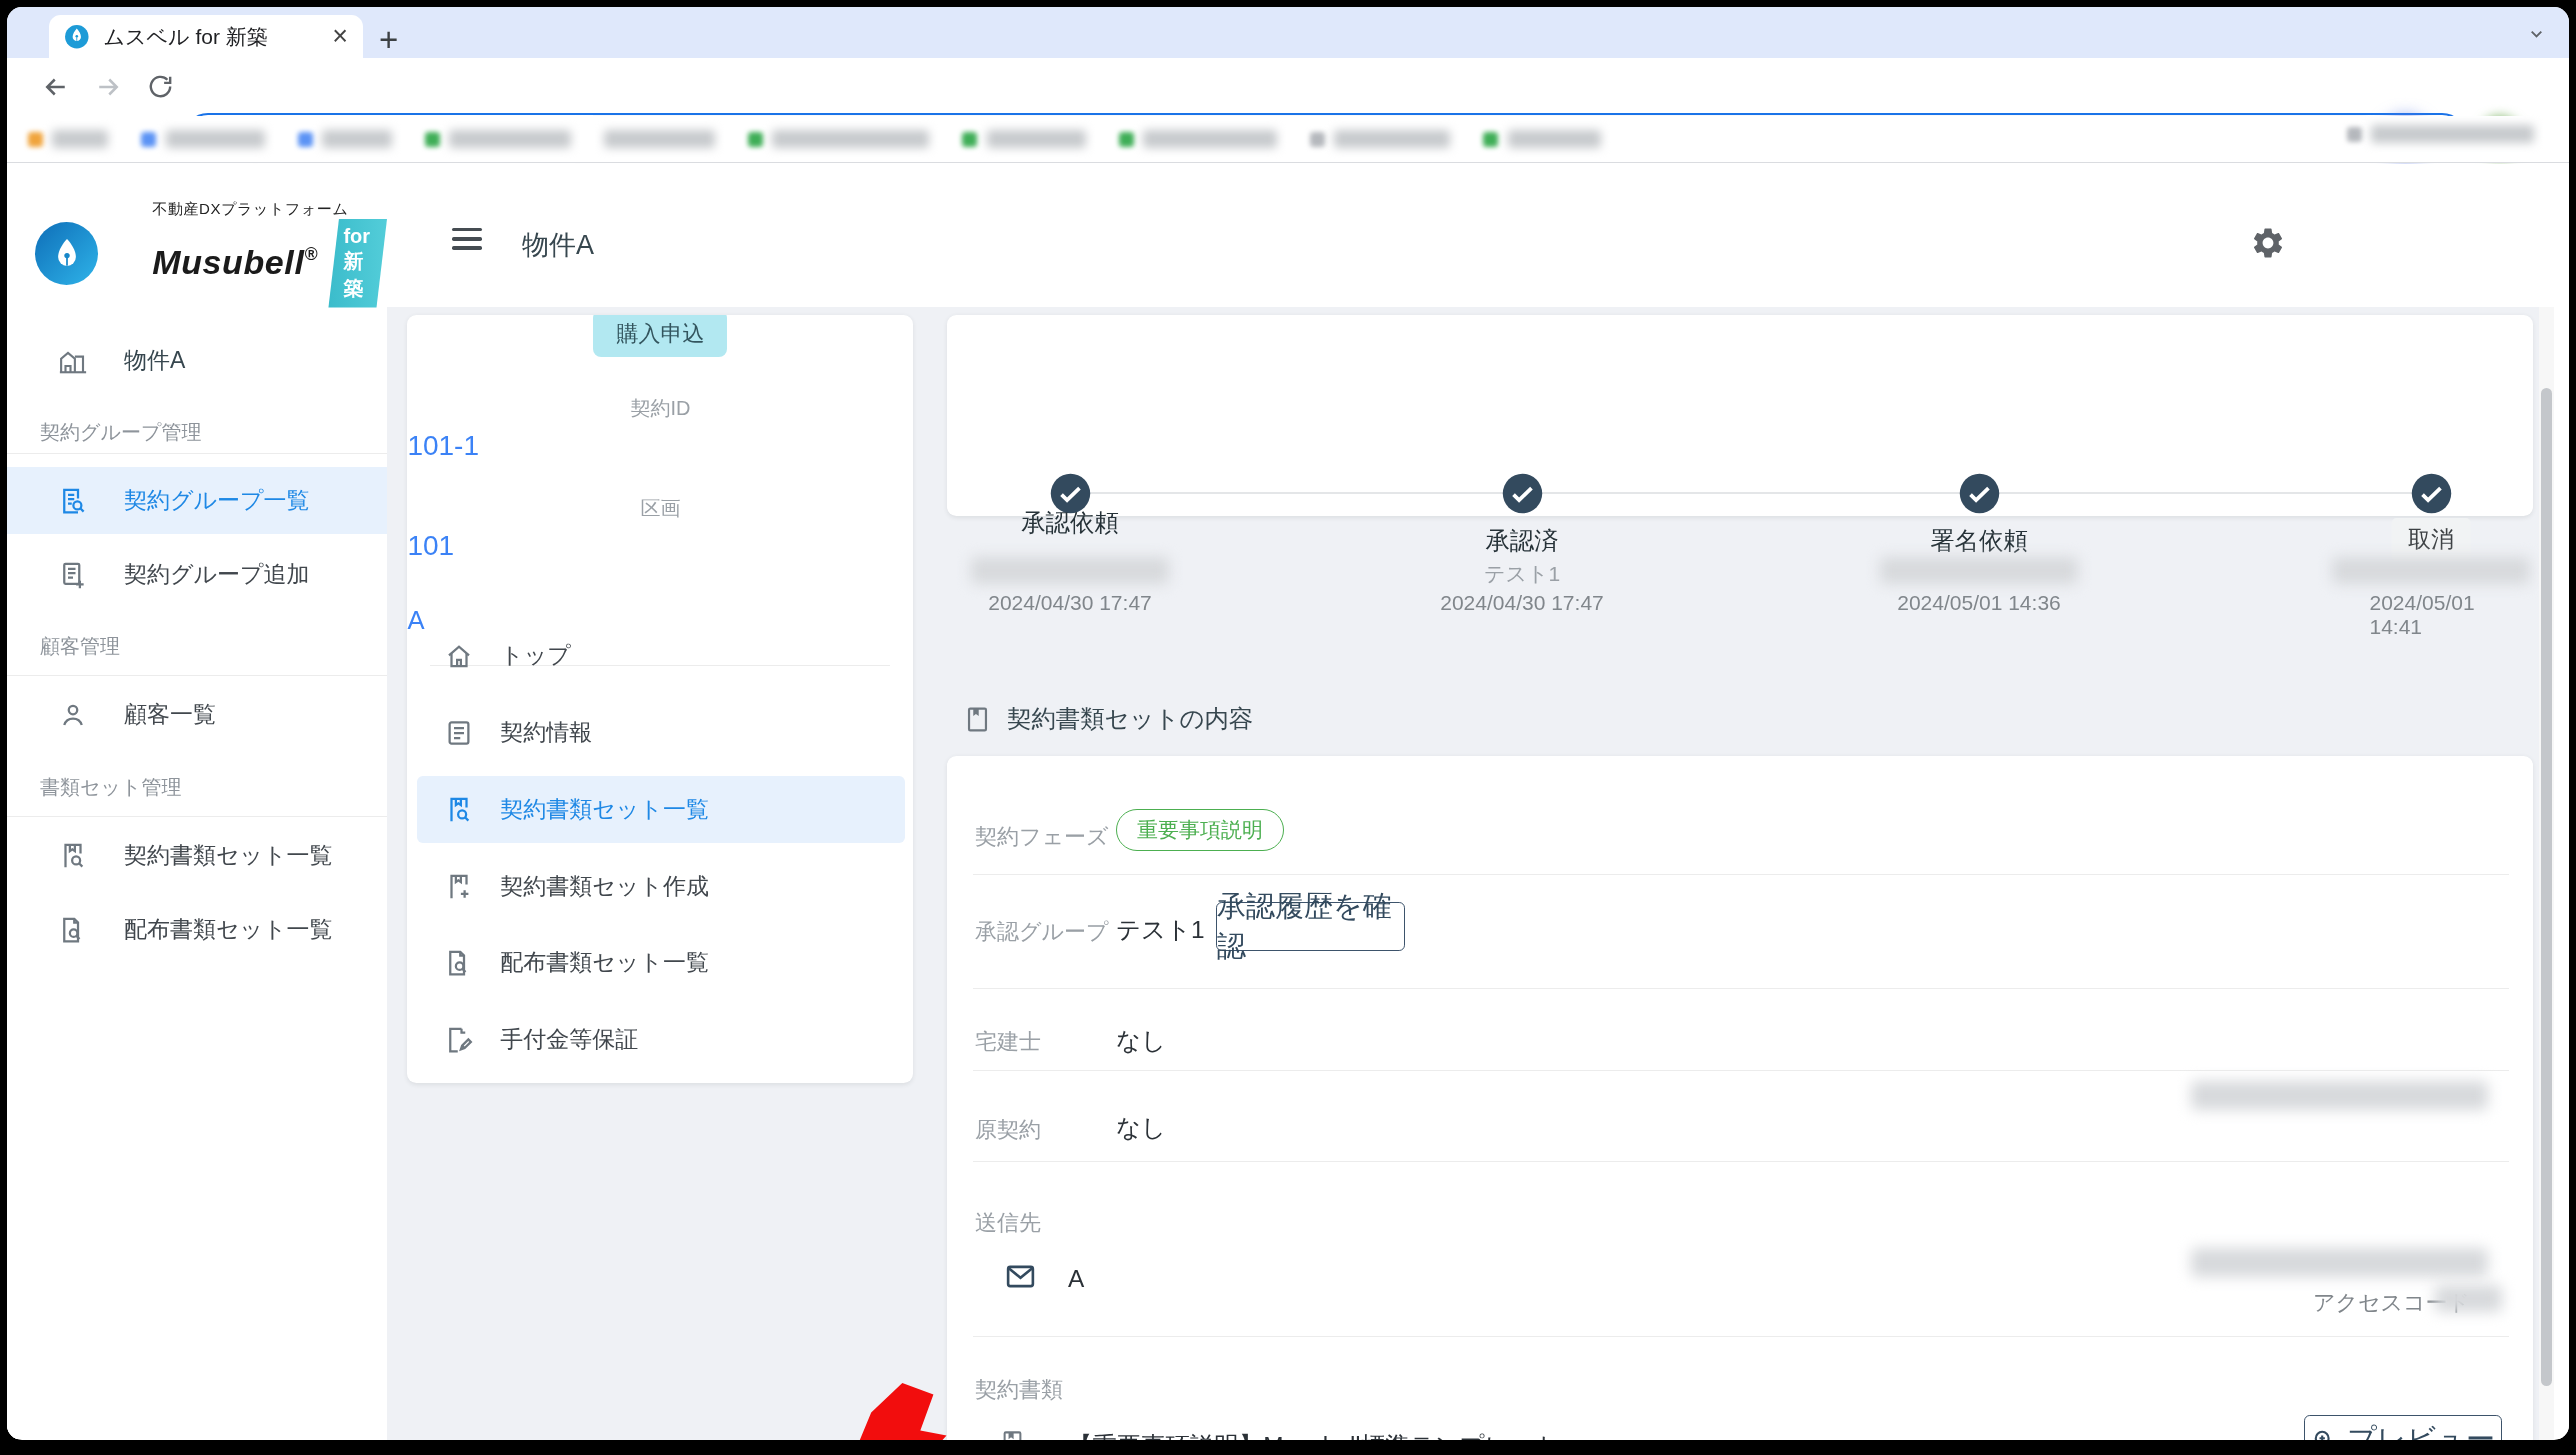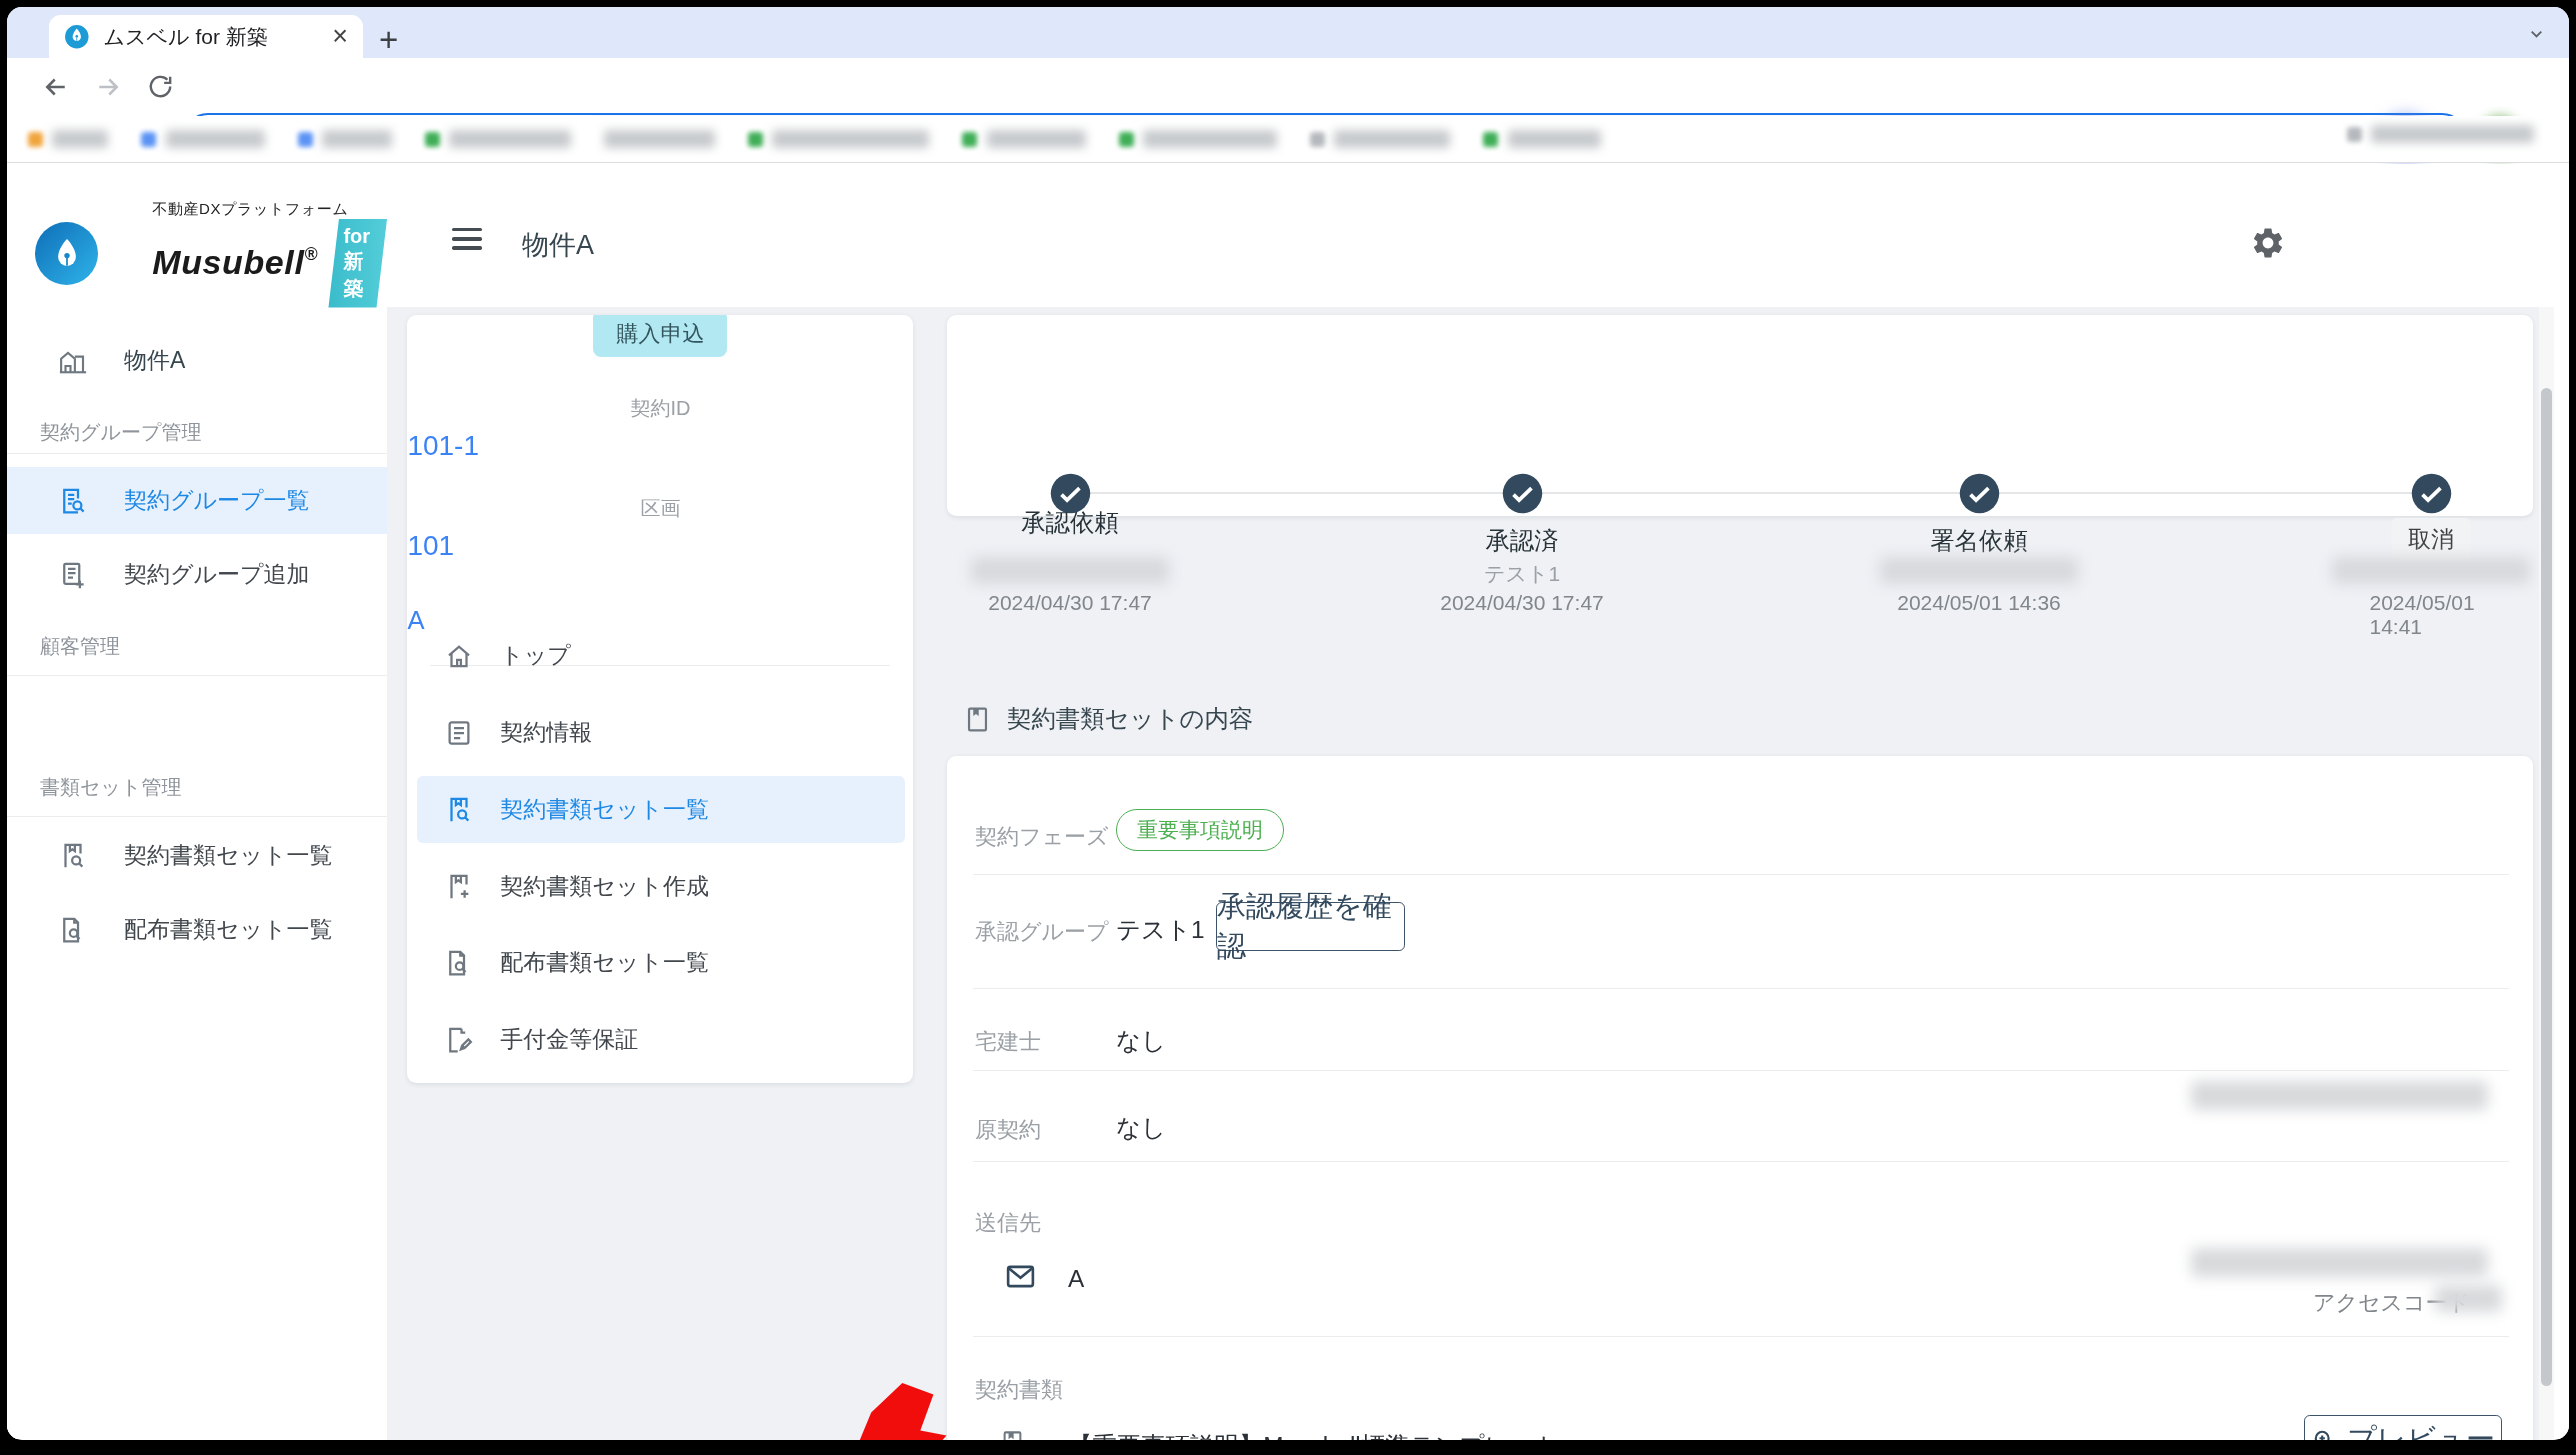--- a/index.html
+++ b/index.html
@@ -255,20 +255,29 @@
             <circle cx="15.5" cy="15.5" r="3.2"></circle>
               <path d="M17.8 17.8L20.5 20.5"></path>
             </svg>
         </span>
         <span class="lbl">契約グループ一覧</span>
       </div>
 
       <div class="sec-label" style="top:469px">顧客管理</div>
       <div class="hr-side" style="top:511px"></div>
 
+      <div class="side-item" style="top:517px">
+        <span class="ic">
+          <svg width="30" height="30" viewBox="0 0 24 24" fill="none" stroke="currentColor" stroke-width="1.8">
+            <circle cx="12" cy="8" r="3.4"></circle>
+              <path d="M5 20c1-3.4 3.8-5.2 7-5.2s6 1.8 7 5.2"></path>
+            </svg>
+        </span>
+        <span class="lbl">顧客一覧</span>
+      </div>
 
       <div class="sec-label" style="top:610px">書類セット管理</div>
       <div class="hr-side" style="top:652px"></div>
 
       <div class="side-item" style="top:658px">
         <span class="ic">
           <svg width="30" height="30" viewBox="0 0 24 24" fill="none" stroke="currentColor" stroke-width="1.8">
             <path d="M6 21V3h12v7"></path>
               <path d="M9.5 3v5l2-1.4L13.5 8V3"></path>
             <circle cx="14.5" cy="15.5" r="3.2"></circle>

